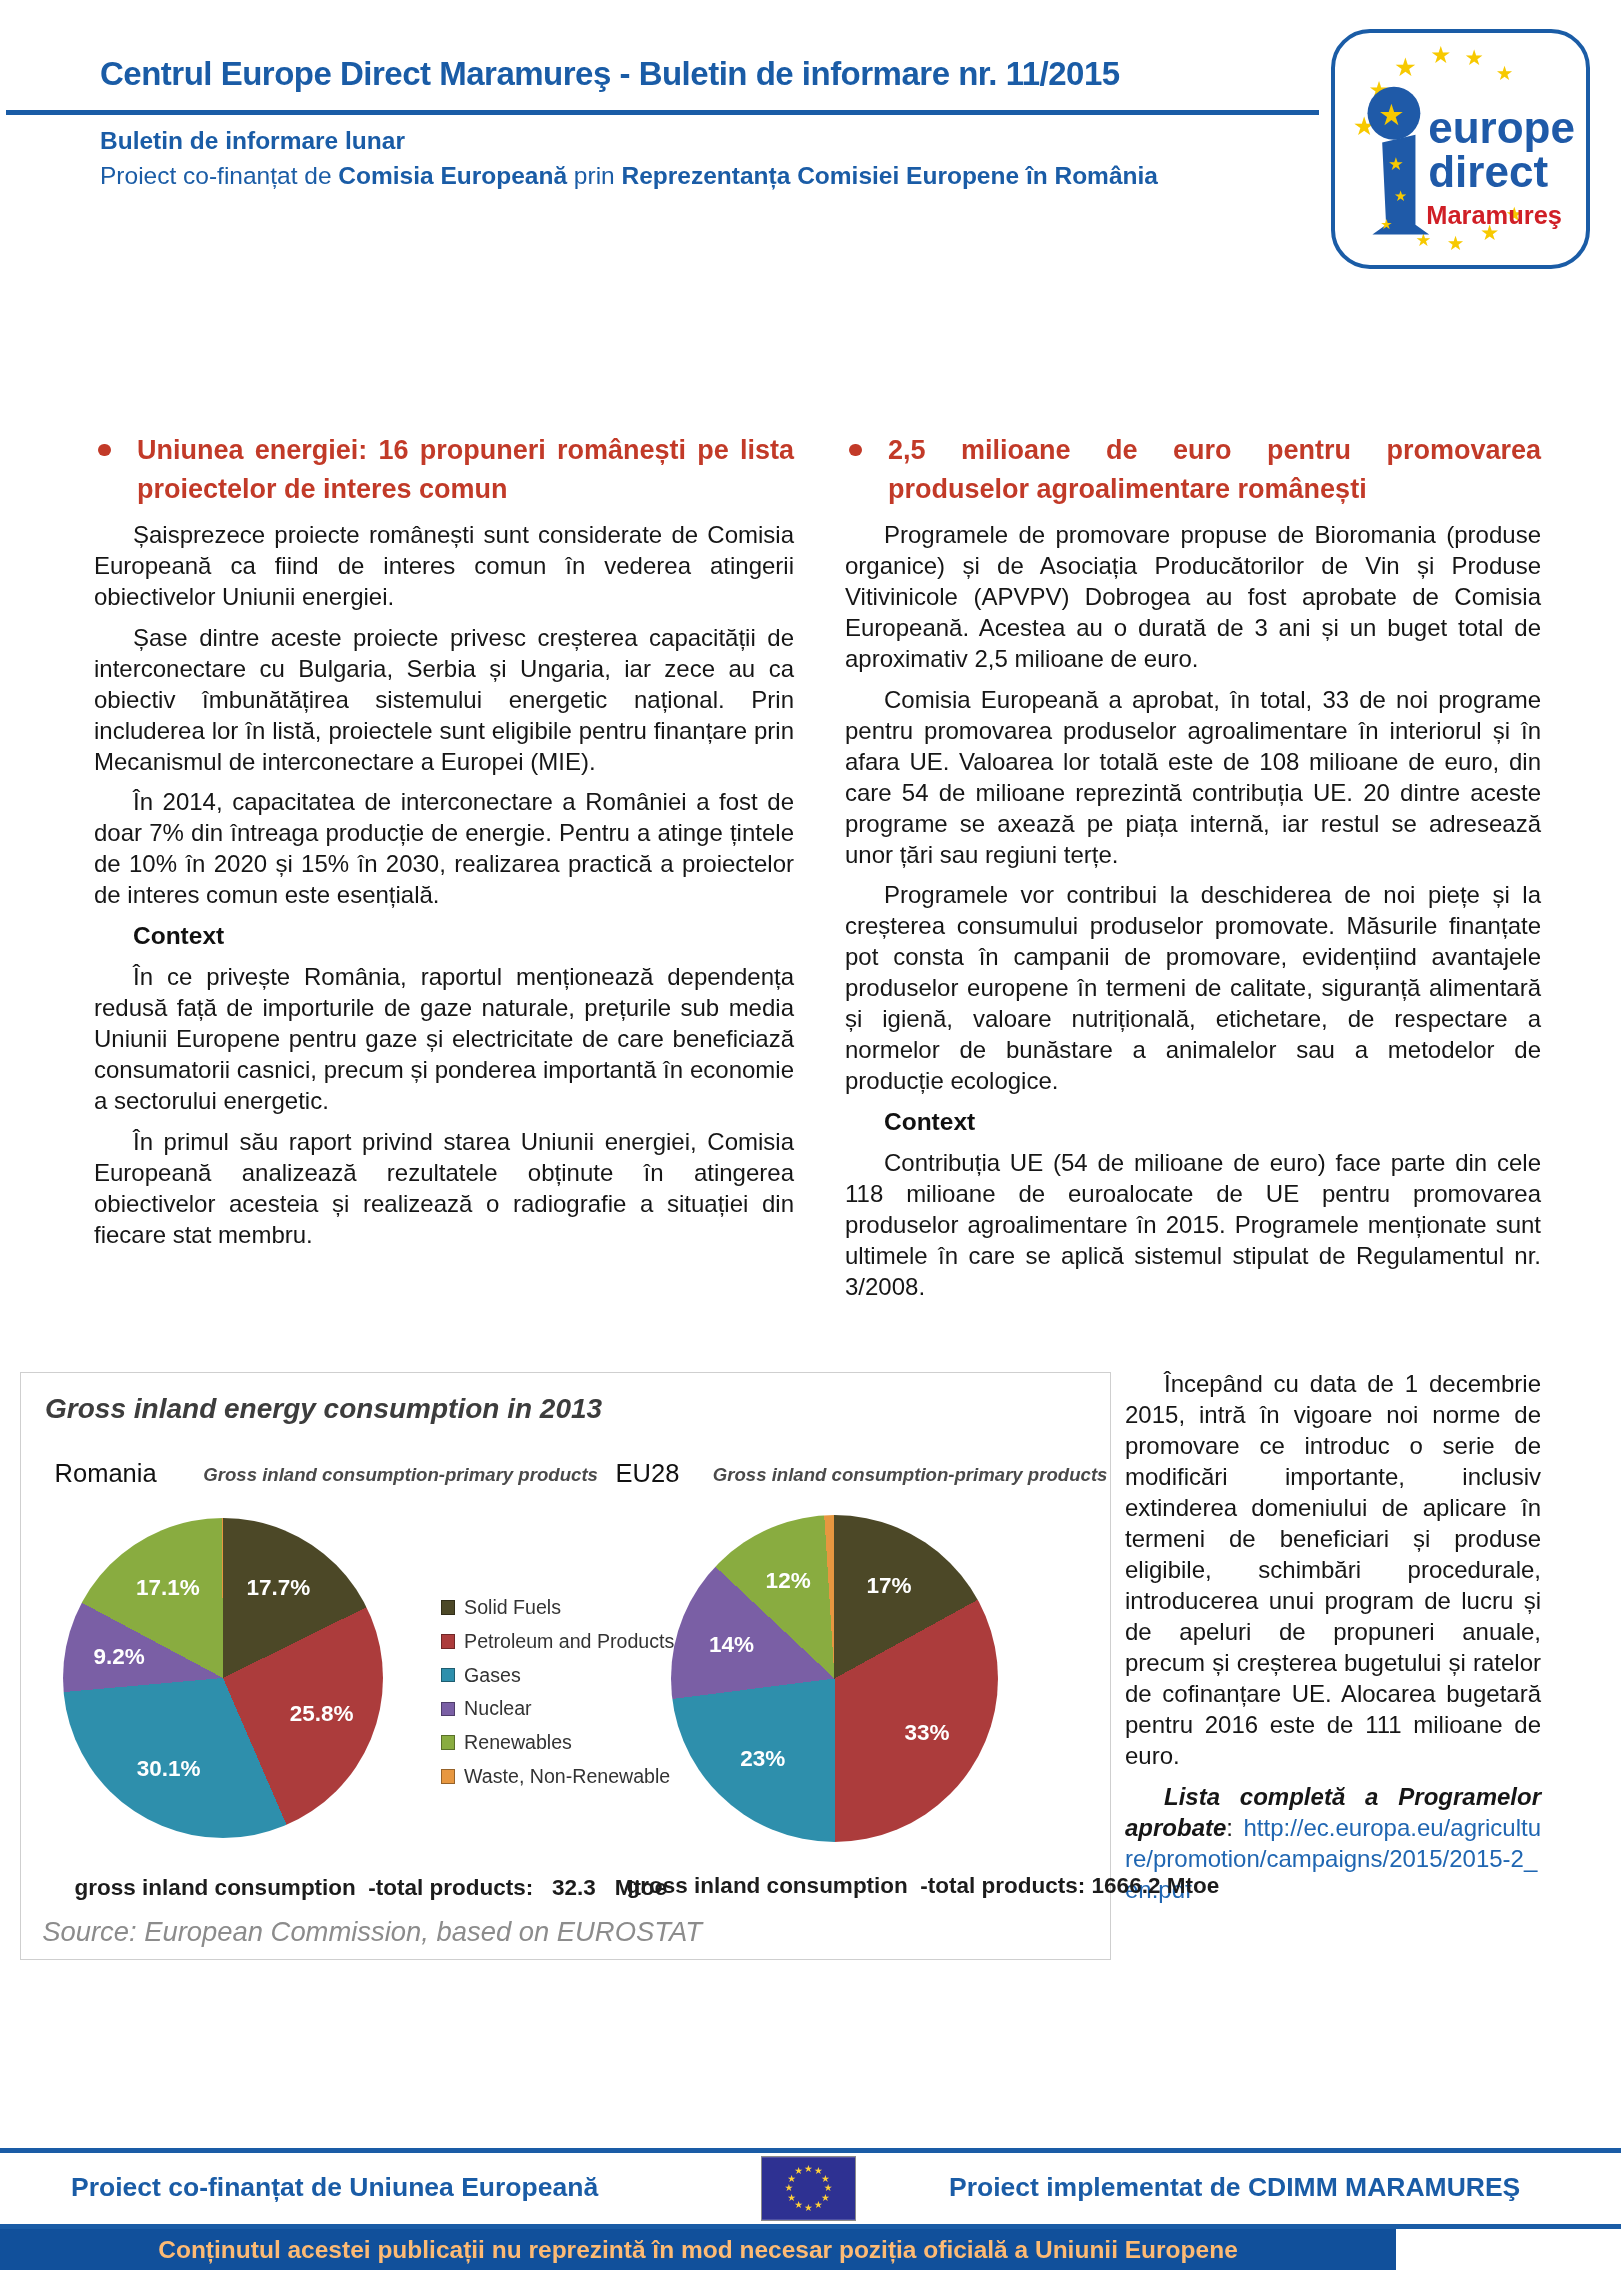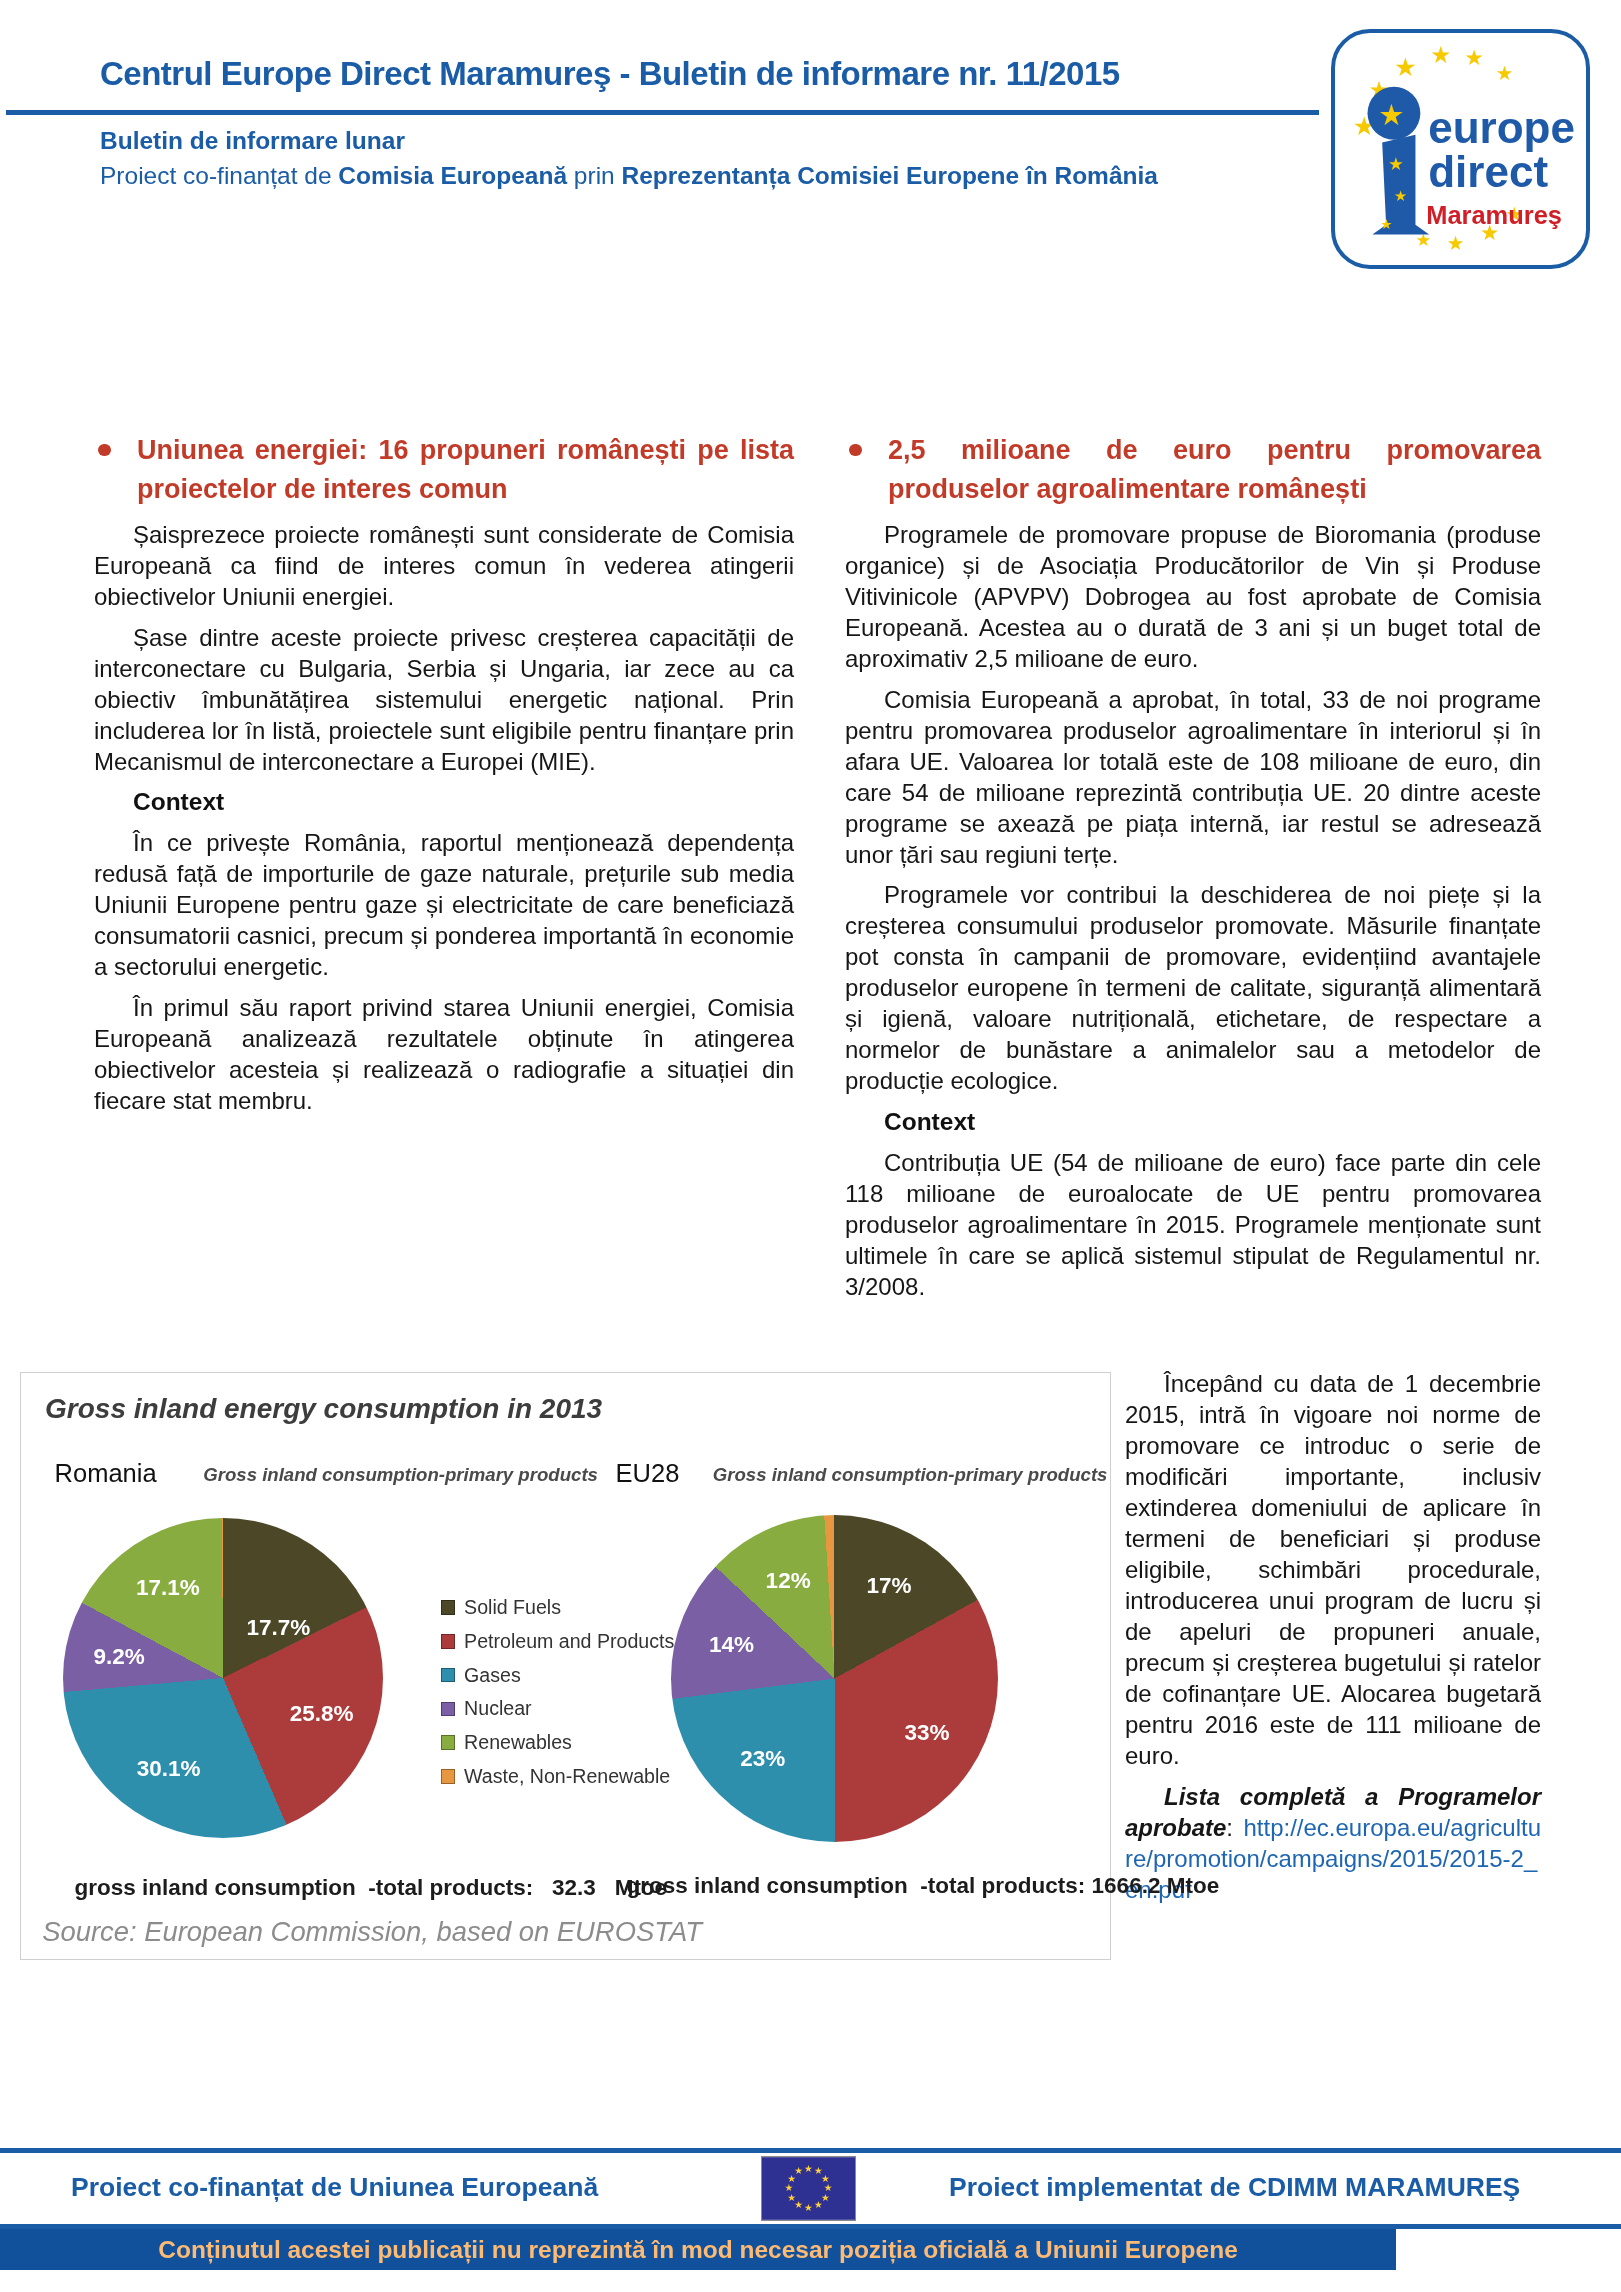--- a/index.html
+++ b/index.html
@@ -104,20 +104,21 @@
     </svg>
   </div>
 
   <div class="article" id="article-left">
     <div class="art-heading">
       <span class="bullet"></span>
       <span>Uniunea energiei: 16 propuneri românești pe lista proiectelor de interes comun</span>
     </div>
     <p class="para">Șaisprezece proiecte românești sunt considerate de Comisia Europeană ca fiind de interes comun în vederea atingerii obiectivelor Uniunii energiei.</p>
     <p class="para">Șase dintre aceste proiecte privesc creșterea capacității de interconectare cu Bulgaria, Serbia și Ungaria, iar zece au ca obiectiv îmbunătățirea sistemului energetic național. Prin includerea lor în listă, proiectele sunt eligibile pentru finanțare prin Mecanismul de interconectare a Europei (MIE).</p>
+    <p class="para">În 2014, capacitatea de interconectare a României a fost de doar 7% din întreaga producție de energie. Pentru a atinge țintele de 10% în 2020 și 15% în 2030, realizarea practică a proiectelor de interes comun este esențială.</p>
     <div class="ctx">Context</div>
     <p class="para">În ce privește România, raportul menționează dependența redusă față de importurile de gaze naturale, prețurile sub media Uniunii Europene pentru gaze și electricitate de care beneficiază consumatorii casnici, precum și ponderea importantă în economie a sectorului energetic.</p>
     <p class="para">În primul său raport privind starea Uniunii energiei, Comisia Europeană analizează rezultatele obținute în atingerea obiectivelor acesteia și realizează o radiografie a situației din fiecare stat membru.</p>
   </div>
 
   <div class="article" id="article-right">
     <div class="art-heading">
       <span class="bullet"></span>
       <span>2,5 milioane de euro pentru promovarea produselor agroalimentare românești</span>
     </div>
@@ -133,21 +134,21 @@
     <p class="para"><span class="lead-bi">Lista completă a Programelor aprobate</span><span>: </span><a class="doclink" href="#">http://ec.europa.eu/agriculture/promotion/campaigns/2015/2015-2_en.pdf</a></p>
   </div>
 
   <div class="chart-box">
     <div class="chart-title">Gross inland energy consumption in 2013</div>
     <span class="pie-name ro">Romania</span>
     <span class="pie-sub s1">Gross inland consumption-primary products</span>
     <span class="pie-name eu">EU28</span>
     <span class="pie-sub s2">Gross inland consumption-primary products</span>
     <div class="pie" id="pie-ro" style="background: conic-gradient(rgb(76, 72, 39) 0deg, rgb(76, 72, 39) 63.72deg, rgb(172, 60, 60) 63.72deg, rgb(172, 60, 60) 156.6deg, rgb(46, 143, 172) 156.6deg, rgb(46, 143, 172) 264.96deg, rgb(122, 95, 165) 264.96deg, rgb(122, 95, 165) 298.08deg, rgb(137, 172, 64) 298.08deg, rgb(137, 172, 64) 359.64deg, rgb(231, 151, 64) 359.64deg, rgb(231, 151, 64) 360deg);">
-        <span class="slice-label" style="left: 67.4189%; top: 21.9718%; margin-top: 40px;">17.7%</span>
+        <span class="slice-label" style="left: 67.4189%; top: 21.9718%;">17.7%</span>
         <span class="slice-label" style="left: 80.9782%; top: 61.3732%;">25.8%</span>
         <span class="slice-label" style="left: 33.1125%; top: 78.3516%;">30.1%</span>
         <span class="slice-label" style="left: 17.6648%; top: 43.4096%;">9.2%</span>
         <span class="slice-label" style="left: 32.9347%; top: 21.7551%;">17.1%</span>
       </div>
     <div class="pie" id="pie-eu" style="background: conic-gradient(rgb(76, 72, 39) 0deg, rgb(76, 72, 39) 61.2deg, rgb(172, 60, 60) 61.2deg, rgb(172, 60, 60) 180deg, rgb(46, 143, 172) 180deg, rgb(46, 143, 172) 262.8deg, rgb(122, 95, 165) 262.8deg, rgb(122, 95, 165) 313.2deg, rgb(137, 172, 64) 313.2deg, rgb(137, 172, 64) 356.4deg, rgb(231, 151, 64) 356.4deg, rgb(231, 151, 64) 360deg);">
         <span class="slice-label" style="left: 66.7984%; top: 21.5955%;">17%</span>
         <span class="slice-label" style="left: 78.4045%; top: 66.7984%;">33%</span>
         <span class="slice-label" style="left: 28.1767%; top: 74.7537%;">23%</span>
         <span class="slice-label" style="left: 18.6151%; top: 39.8024%;">14%</span>

